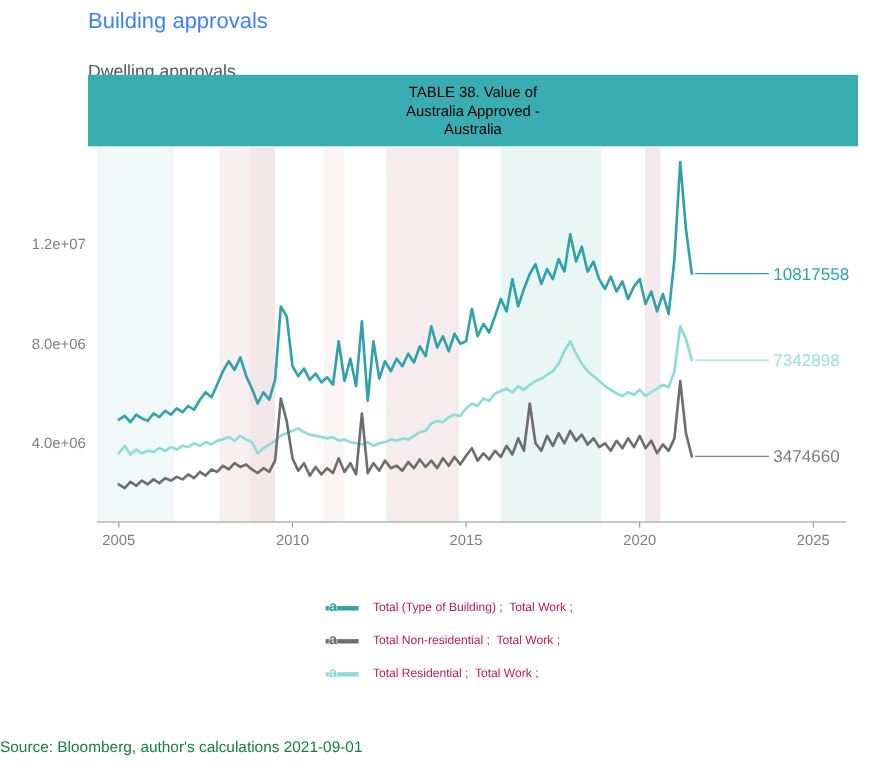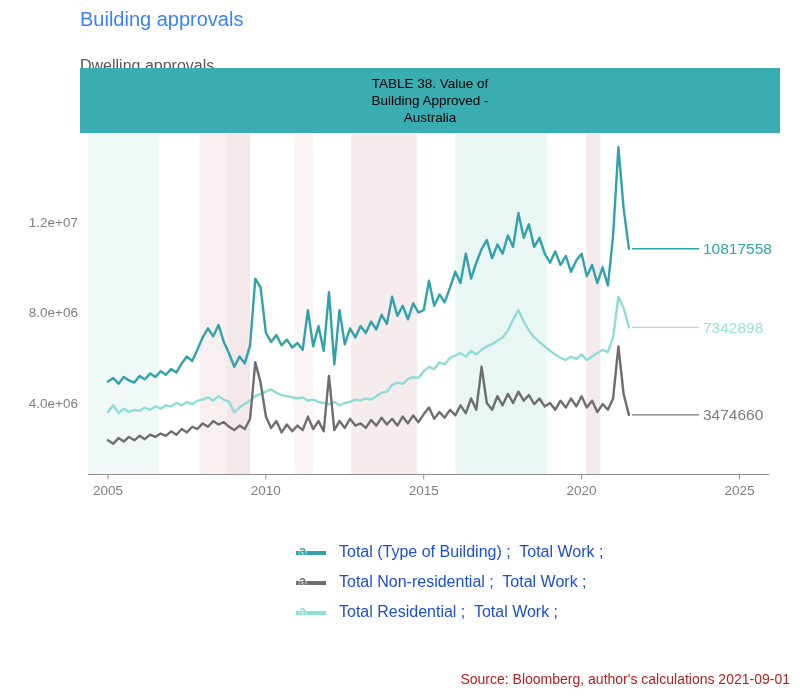--- a/index.html
+++ b/index.html
@@ -17,22 +17,22 @@
   }
   #chart-svg{left:0;top:0;}
   #legend{left:296px;top:537px;}
   .legend-row{display:flex;align-items:center;height:30px;}
   .lg-marker{position:relative;width:30px;height:15px;margin-right:13px;flex:0 0 auto;}
   .lg-line{position:absolute;left:0;top:6px;width:30px;height:4px;}
   .lg-a{
     position:absolute;left:3px;top:-2px;font-size:13px;font-weight:bold;
     text-shadow:0 0 2px #fff, 0 0 2px #fff;
   }
-  .legend-label{font-size:16px;color:#1d4ed8;white-space:pre;}
-  #source-text{left:0;top:671px;width:790px;text-align:right;font-size:14px;color:#b91c1c;}
+  .legend-label{font-size:11px;color:#be185d;white-space:pre;}
+  #source-text{left:0;top:671px;width:790px;text-align:left;font-size:14px;color:#15803d;}
 </style>
 </head>
 <body>
 
 <svg id="chart-svg" class="abs" width="800" height="700" viewBox="0 0 800 700">
   <g id="g-bands">
       <rect x="88.11089999999655" y="134" width="70.40110000000058" height="340" fill="#f0f9f8"></rect>
       <rect x="199.55300000000287" y="134" width="50.51199999999713" height="340" fill="#f8eff1"></rect>
       <rect x="227.01889999999943" y="134" width="23.046100000000564" height="340" fill="#f3e7e9"></rect>
       <rect x="294.2630000000029" y="134" width="18.941999999997165" height="340" fill="#fbf4f5"></rect>
@@ -71,21 +71,21 @@
       <text x="78" y="317" fill="#7f7f7f" font-size="13.5" text-anchor="end">8.0e+06</text>
       <text x="78" y="226.5" fill="#7f7f7f" font-size="13.5" text-anchor="end">1.2e+07</text>
     </g>
 </svg>
 
 <div id="page-title" class="abs">Building approvals</div>
 <div id="page-subtitle" class="abs">Dwelling approvals</div>
 
 <div id="banner" class="abs" style="background: rgb(58, 173, 179); color: #000000;">
   <div>TABLE 38. Value of</div>
-  <div>Building Approved -</div>
+  <div>Australia Approved -</div>
   <div>Australia</div>
 </div>
 
 <div id="legend" class="abs">
   <div class="legend-row">
     <span class="lg-marker">
       <span class="lg-line" style="background: rgb(47, 162, 170);"></span>
         <span class="lg-a" style="color: rgb(47, 162, 170);">a</span>
     </span>
     <span class="legend-label">Total (Type of Building) ;  Total Work ;</span>

